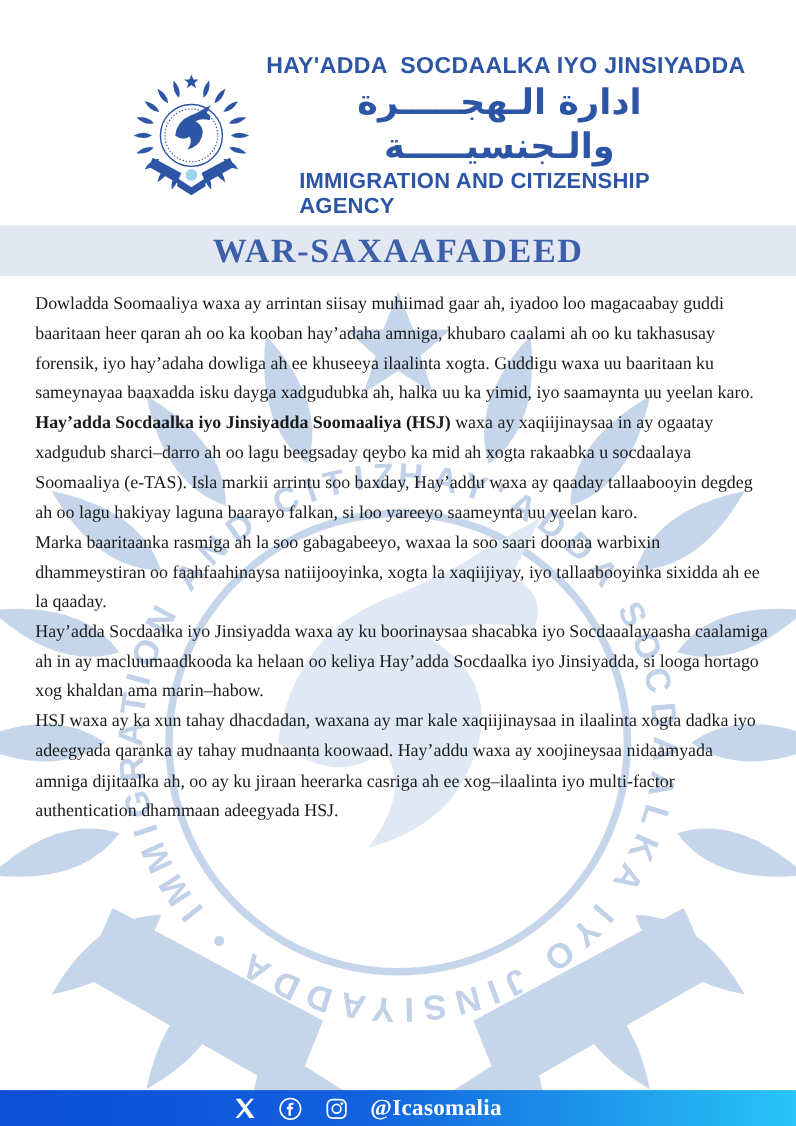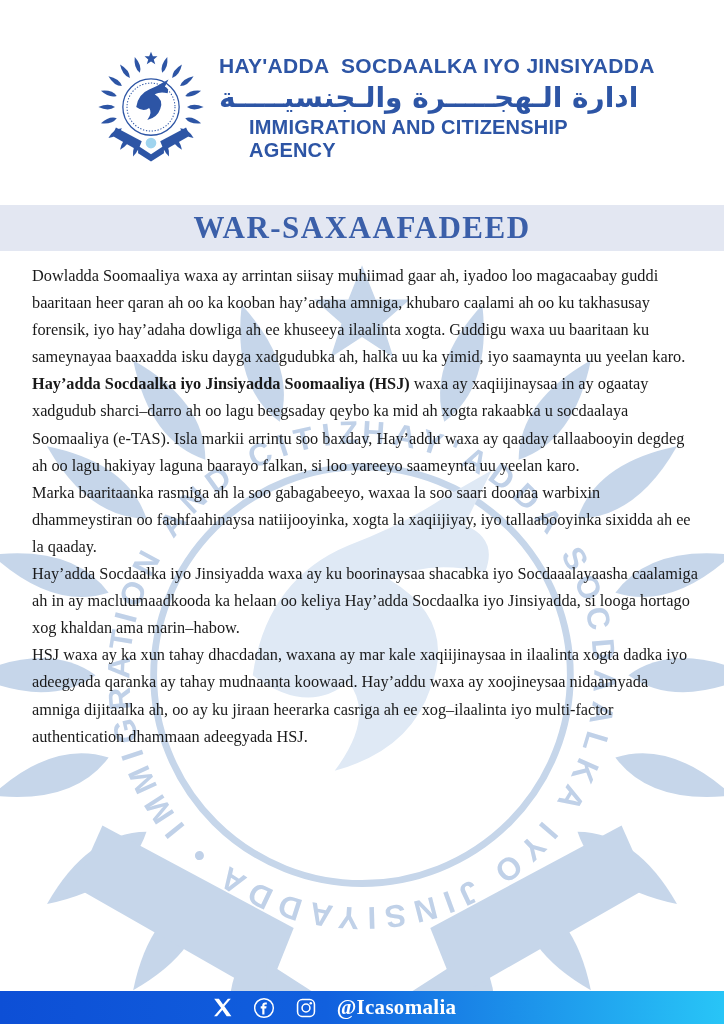--- a/index.html
+++ b/index.html
@@ -1,30 +1,30 @@
 <!DOCTYPE html>
 <html><head>
 <meta charset="utf-8">
 <style>
   html,body{margin:0;padding:0;background:#fff;}
   .page{
     position:relative;width:724px;height:1024px;background:#ffffff;
     overflow:hidden;font-family:"Liberation Serif",serif;
   }
   
-  .header{position:absolute;top:48px;left:95px;display:flex;align-items:center;gap:12px;z-index:3;}
+  .header{position:absolute;top:48px;left:118px;display:flex;align-items:center;gap:12px;z-index:3;}
   .logo{width:112px;height:120px;flex:0 0 auto;}
   .header-text{display:flex;flex-direction:column;width:424px;}
   .h-som{
     font-family:"Liberation Sans",sans-serif;font-weight:bold;color:#2d55a5;
     font-size:21px;letter-spacing:.3px;white-space:pre;line-height:1.15;
   }
   .h-ar{
     font-family:"DejaVu Sans",sans-serif;font-weight:bold;color:#2d55a5;
-    font-size:28px;direction:rtl;text-align:left;line-height:1.25;margin:1px 0;
+    font-size:32px;direction:rtl;text-align:center;line-height:1.25;margin:1px 0;
   }
   .h-en{
     font-family:"Liberation Sans",sans-serif;font-weight:bold;color:#2d55a5;
     font-size:20px;letter-spacing:.2px;line-height:1.15;margin-left:30px;
   }
   
   .banner{
     position:absolute;top:205px;left:0;width:724px;height:46px;background:#e3e7f2;
     display:flex;align-items:center;justify-content:center;z-index:3;
   }

